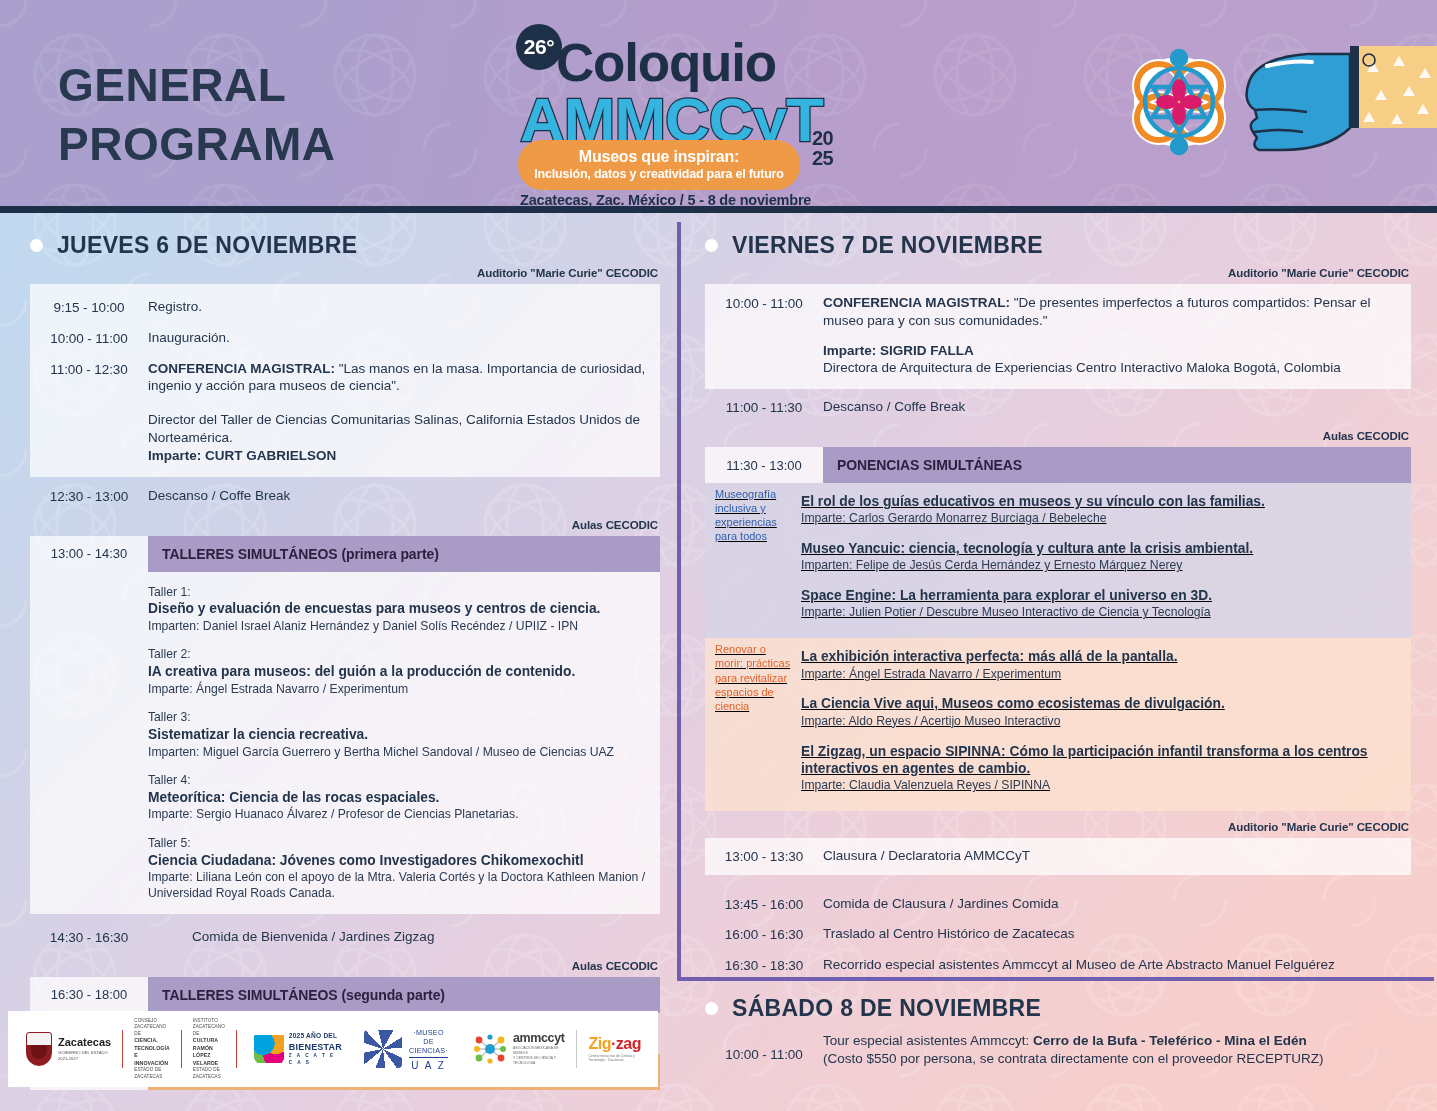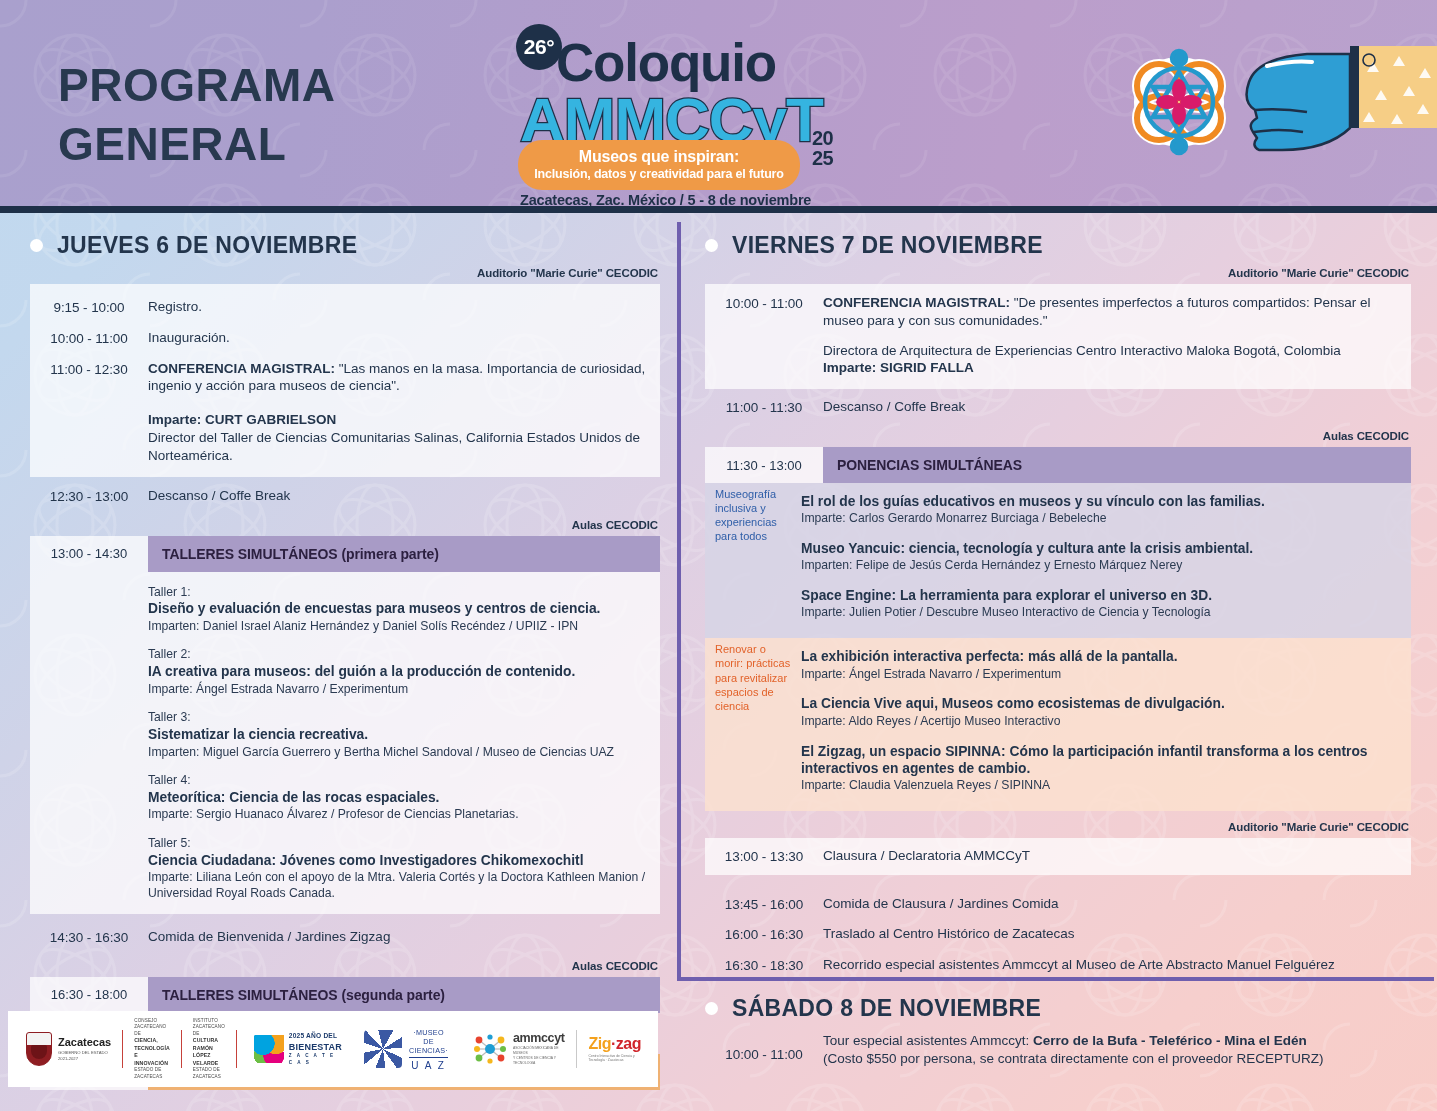--- a/index.html
+++ b/index.html
@@ -112,21 +112,21 @@
     font-size: 23px; font-weight: bold; color: #23354c;
     letter-spacing: .3px;
   }
   .venue {
     text-align: right;
     font-size: 11.5px; font-weight: bold; color: #23354c;
     margin: 7px 2px 5px 0;
     letter-spacing: -.1px;
   }
   
-  .block { display: flex; align-items: stretch; }
+  .block { display: flex; align-items: stretch; text-decoration: underline; }
   .block + .block { margin-top: 0; }
   .panel-white { background: rgba(255,255,255,.72); }
   .panel-lav   { background: rgba(214,212,230,.80); }
   .panel-peach { background: rgba(252,226,206,.78); }
   .band-purple { background: #a89bc6; }
   .band-orange { background: #efb173; }
 
   .row {
     display: flex; align-items: flex-start;
     font-size: 13.5px; color: #23354c;
@@ -243,22 +243,22 @@
     </defs>
     <rect width="1437" height="1111" fill="url(#atoms)"></rect>
   </svg>
 
   <div id="header">
     <svg class="pattern" viewBox="0 0 1437 206" preserveAspectRatio="none">
       <rect width="1437" height="206" fill="url(#atoms)" opacity="0.55"></rect>
     </svg>
 
     <div id="programa-title">
+      <div>GENERAL</div>
       <div>PROGRAMA</div>
-      <div>GENERAL</div>
     </div>
 
     <div id="logo-block">
       <div id="badge26">26°</div>
       <div id="coloquio">Coloquio</div>
       <div id="ammccyt">AMMCCyT</div>
       <div id="lema">
         <div class="l1">Museos que inspiran:</div>
         <div class="l2">Inclusión, datos y creatividad para el futuro</div>
       </div>
@@ -340,22 +340,22 @@
       </div>
       <div class="row plainrow">
         <div class="t">11:00 - 12:30</div>
         <div class="d">
           <b>CONFERENCIA MAGISTRAL:</b><span> "Las manos en la masa. Importancia de curiosidad, ingenio y acción para museos de ciencia".</span>
         </div>
       </div>
       <div class="row" style="margin-top:10px;">
         <div class="t"></div>
         <div class="d">
+          <div>Director del Taller de Ciencias Comunitarias Salinas, California Estados Unidos de Norteamérica.</div>
           <div><b>Imparte: CURT GABRIELSON</b></div>
-          <div>Director del Taller de Ciencias Comunitarias Salinas, California Estados Unidos de Norteamérica.</div>
         </div>
       </div>
     </div>
 
     <div class="row plainrow" style="padding-top:10px;">
       <div class="t">12:30 - 13:00</div>
       <div class="d">Descanso / Coffe Break</div>
     </div>
 
     <div class="venue">Aulas CECODIC</div>
@@ -391,21 +391,21 @@
           </div>
           <div class="talk" style="margin-bottom:0;">
             <div class="who">Taller 5:</div>
             <div class="ttl">Ciencia Ciudadana: Jóvenes como Investigadores Chikomexochitl</div>
             <div class="who">Imparte: Liliana León con el apoyo de la Mtra. Valeria Cortés y la Doctora Kathleen Manion / Universidad Royal Roads Canada.</div>
           </div>
         </div>
       </div>
     </div>
 
-    <div class="row plainrow" style="padding-top:14px;">
+    <div class="row plainrow" style="padding-top:14px;gap:44px;">
       <div class="t">14:30 - 16:30</div>
       <div class="d">Comida de Bienvenida / Jardines Zigzag</div>
     </div>
 
     <div class="venue">Aulas CECODIC</div>
 
     <div class="bandrow">
       <div class="t">16:30 - 18:00</div>
       <div class="d band-purple">TALLERES SIMULTÁNEOS (segunda parte)</div>
     </div>
@@ -434,22 +434,22 @@
     <div class="panel-white" style="padding:10px 0 12px;">
       <div class="row">
         <div class="t">10:00 - 11:00</div>
         <div class="d">
           <b>CONFERENCIA MAGISTRAL:</b><span> "De presentes imperfectos a futuros compartidos: Pensar el museo para y con sus comunidades."</span>
         </div>
       </div>
       <div class="row" style="margin-top:12px;">
         <div class="t"></div>
         <div class="d">
+          <div><b>Imparte: SIGRID FALLA</b></div>
           <div>Directora de Arquitectura de Experiencias Centro Interactivo Maloka Bogotá, Colombia</div>
-          <div><b>Imparte: SIGRID FALLA</b></div>
         </div>
       </div>
     </div>
 
     <div class="row plainrow" style="padding-top:9px;">
       <div class="t">11:00 - 11:30</div>
       <div class="d">Descanso / Coffe Break</div>
     </div>
 
     <div class="venue">Aulas CECODIC</div>

